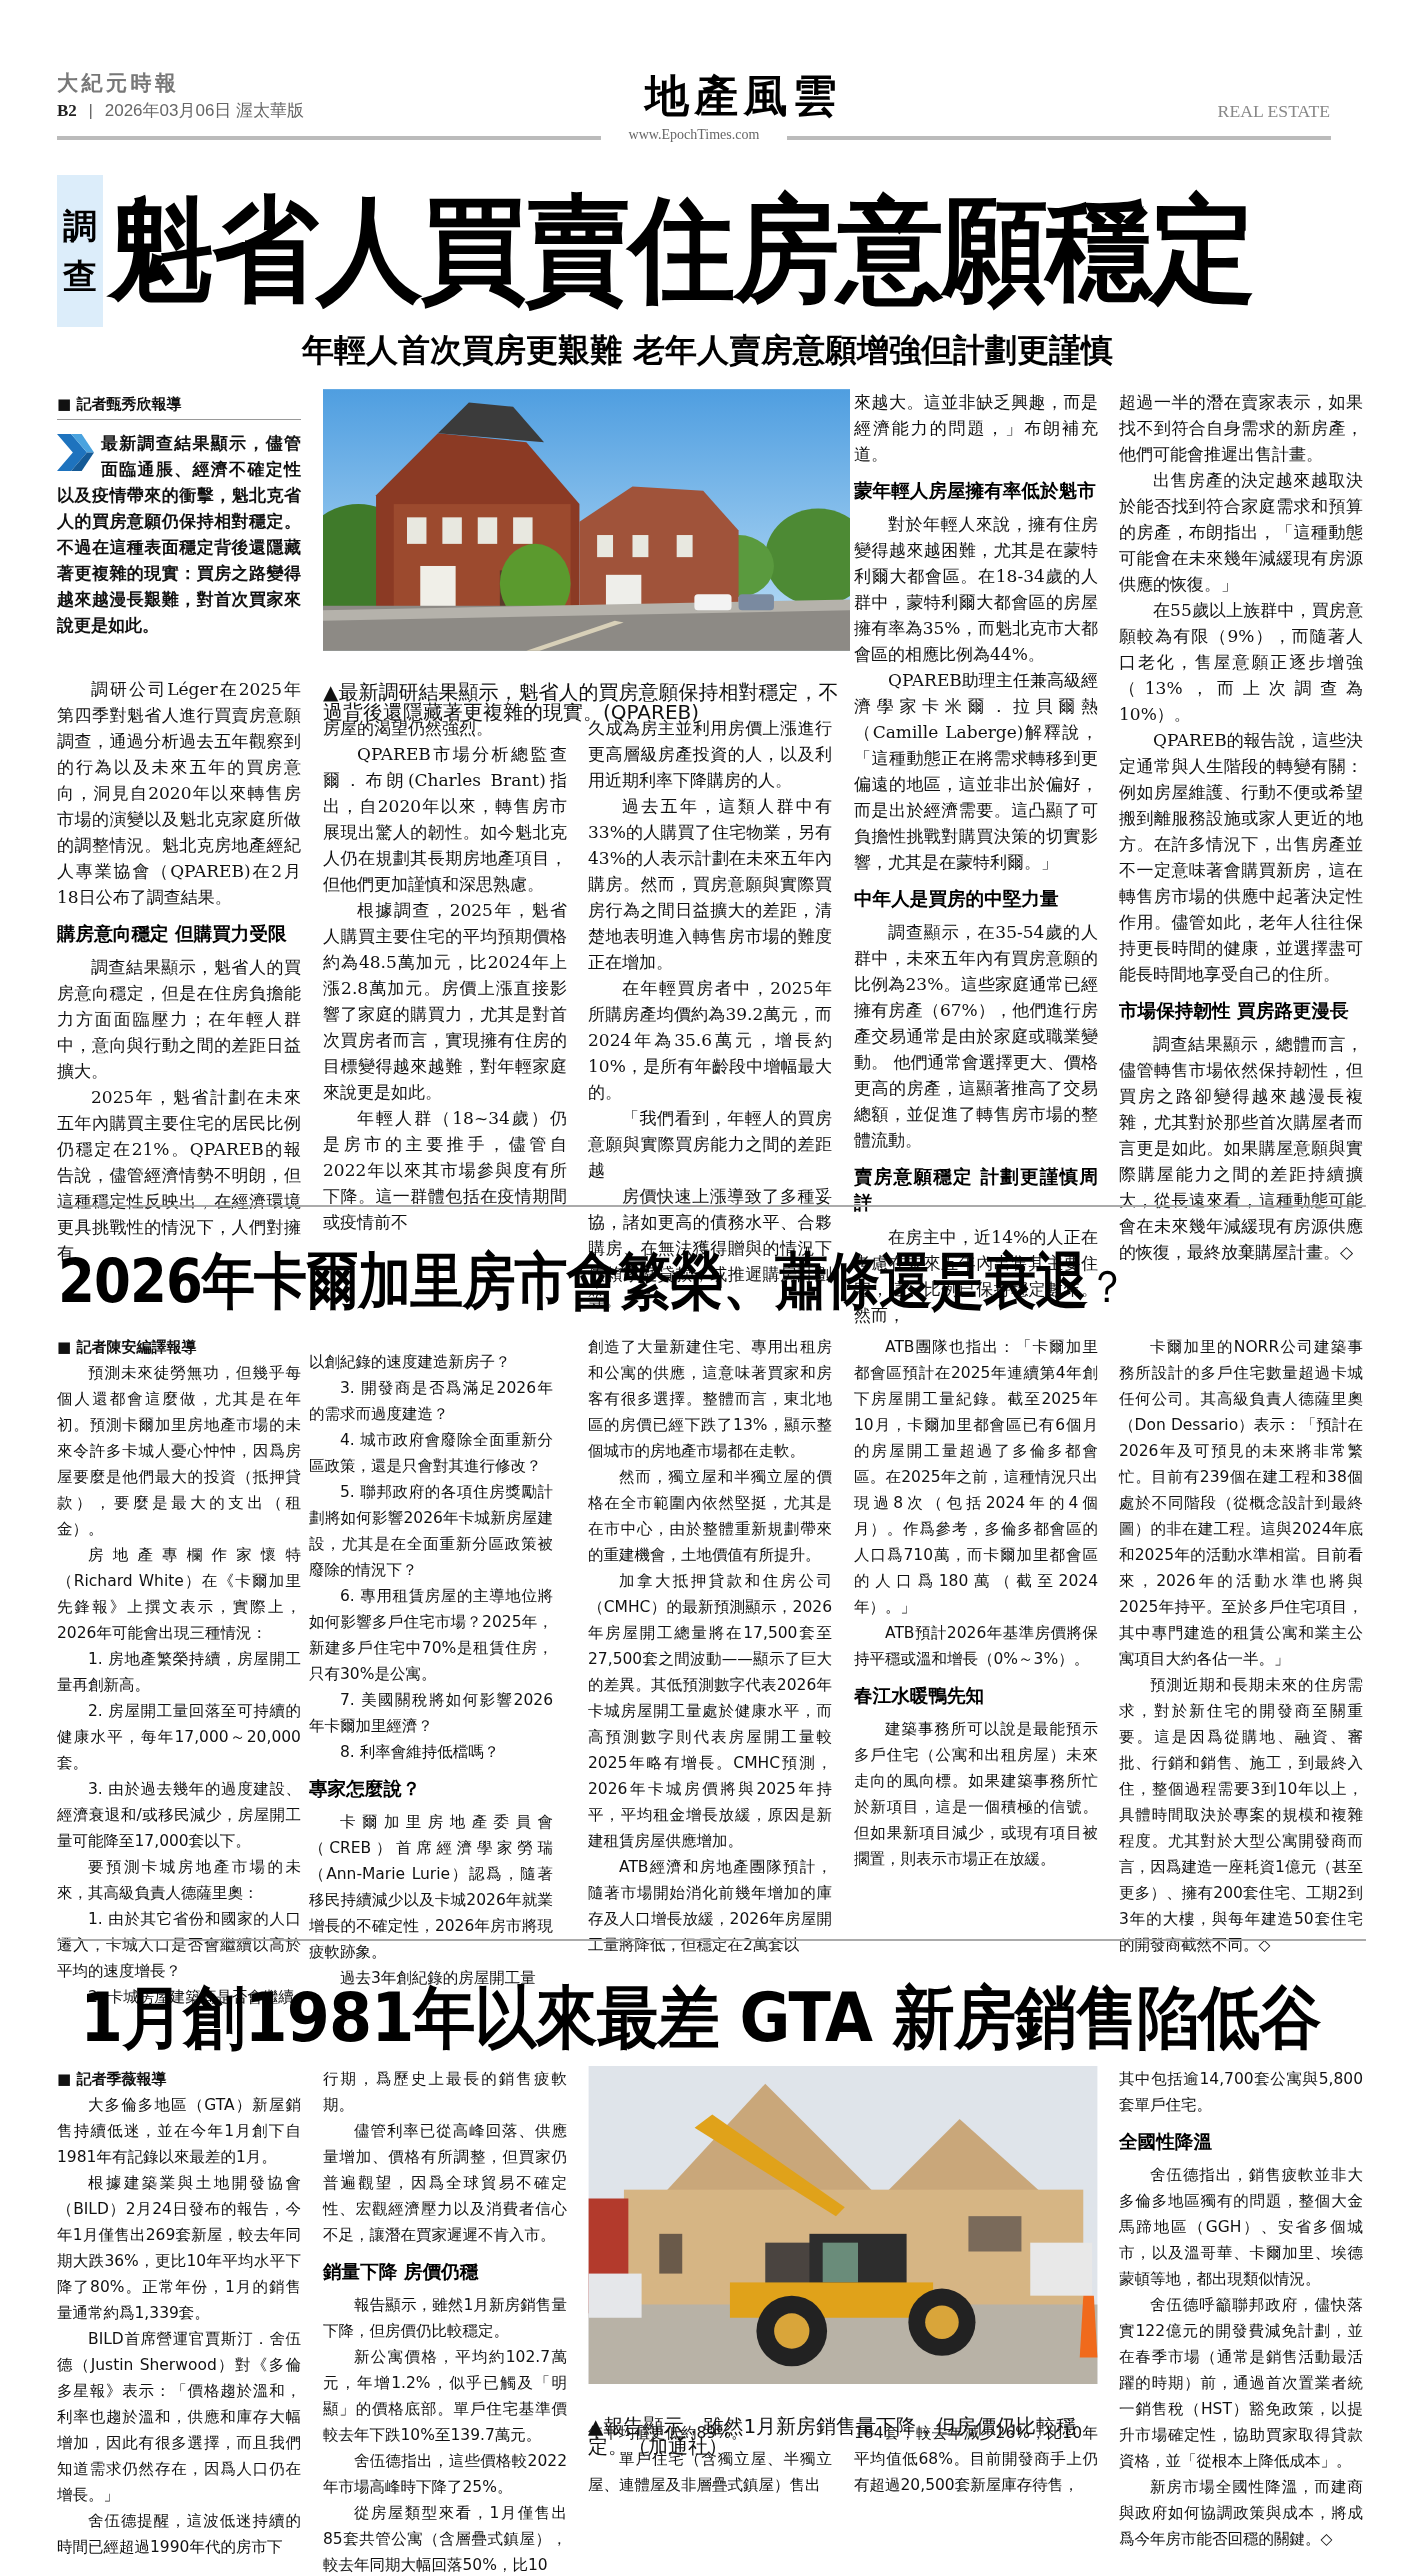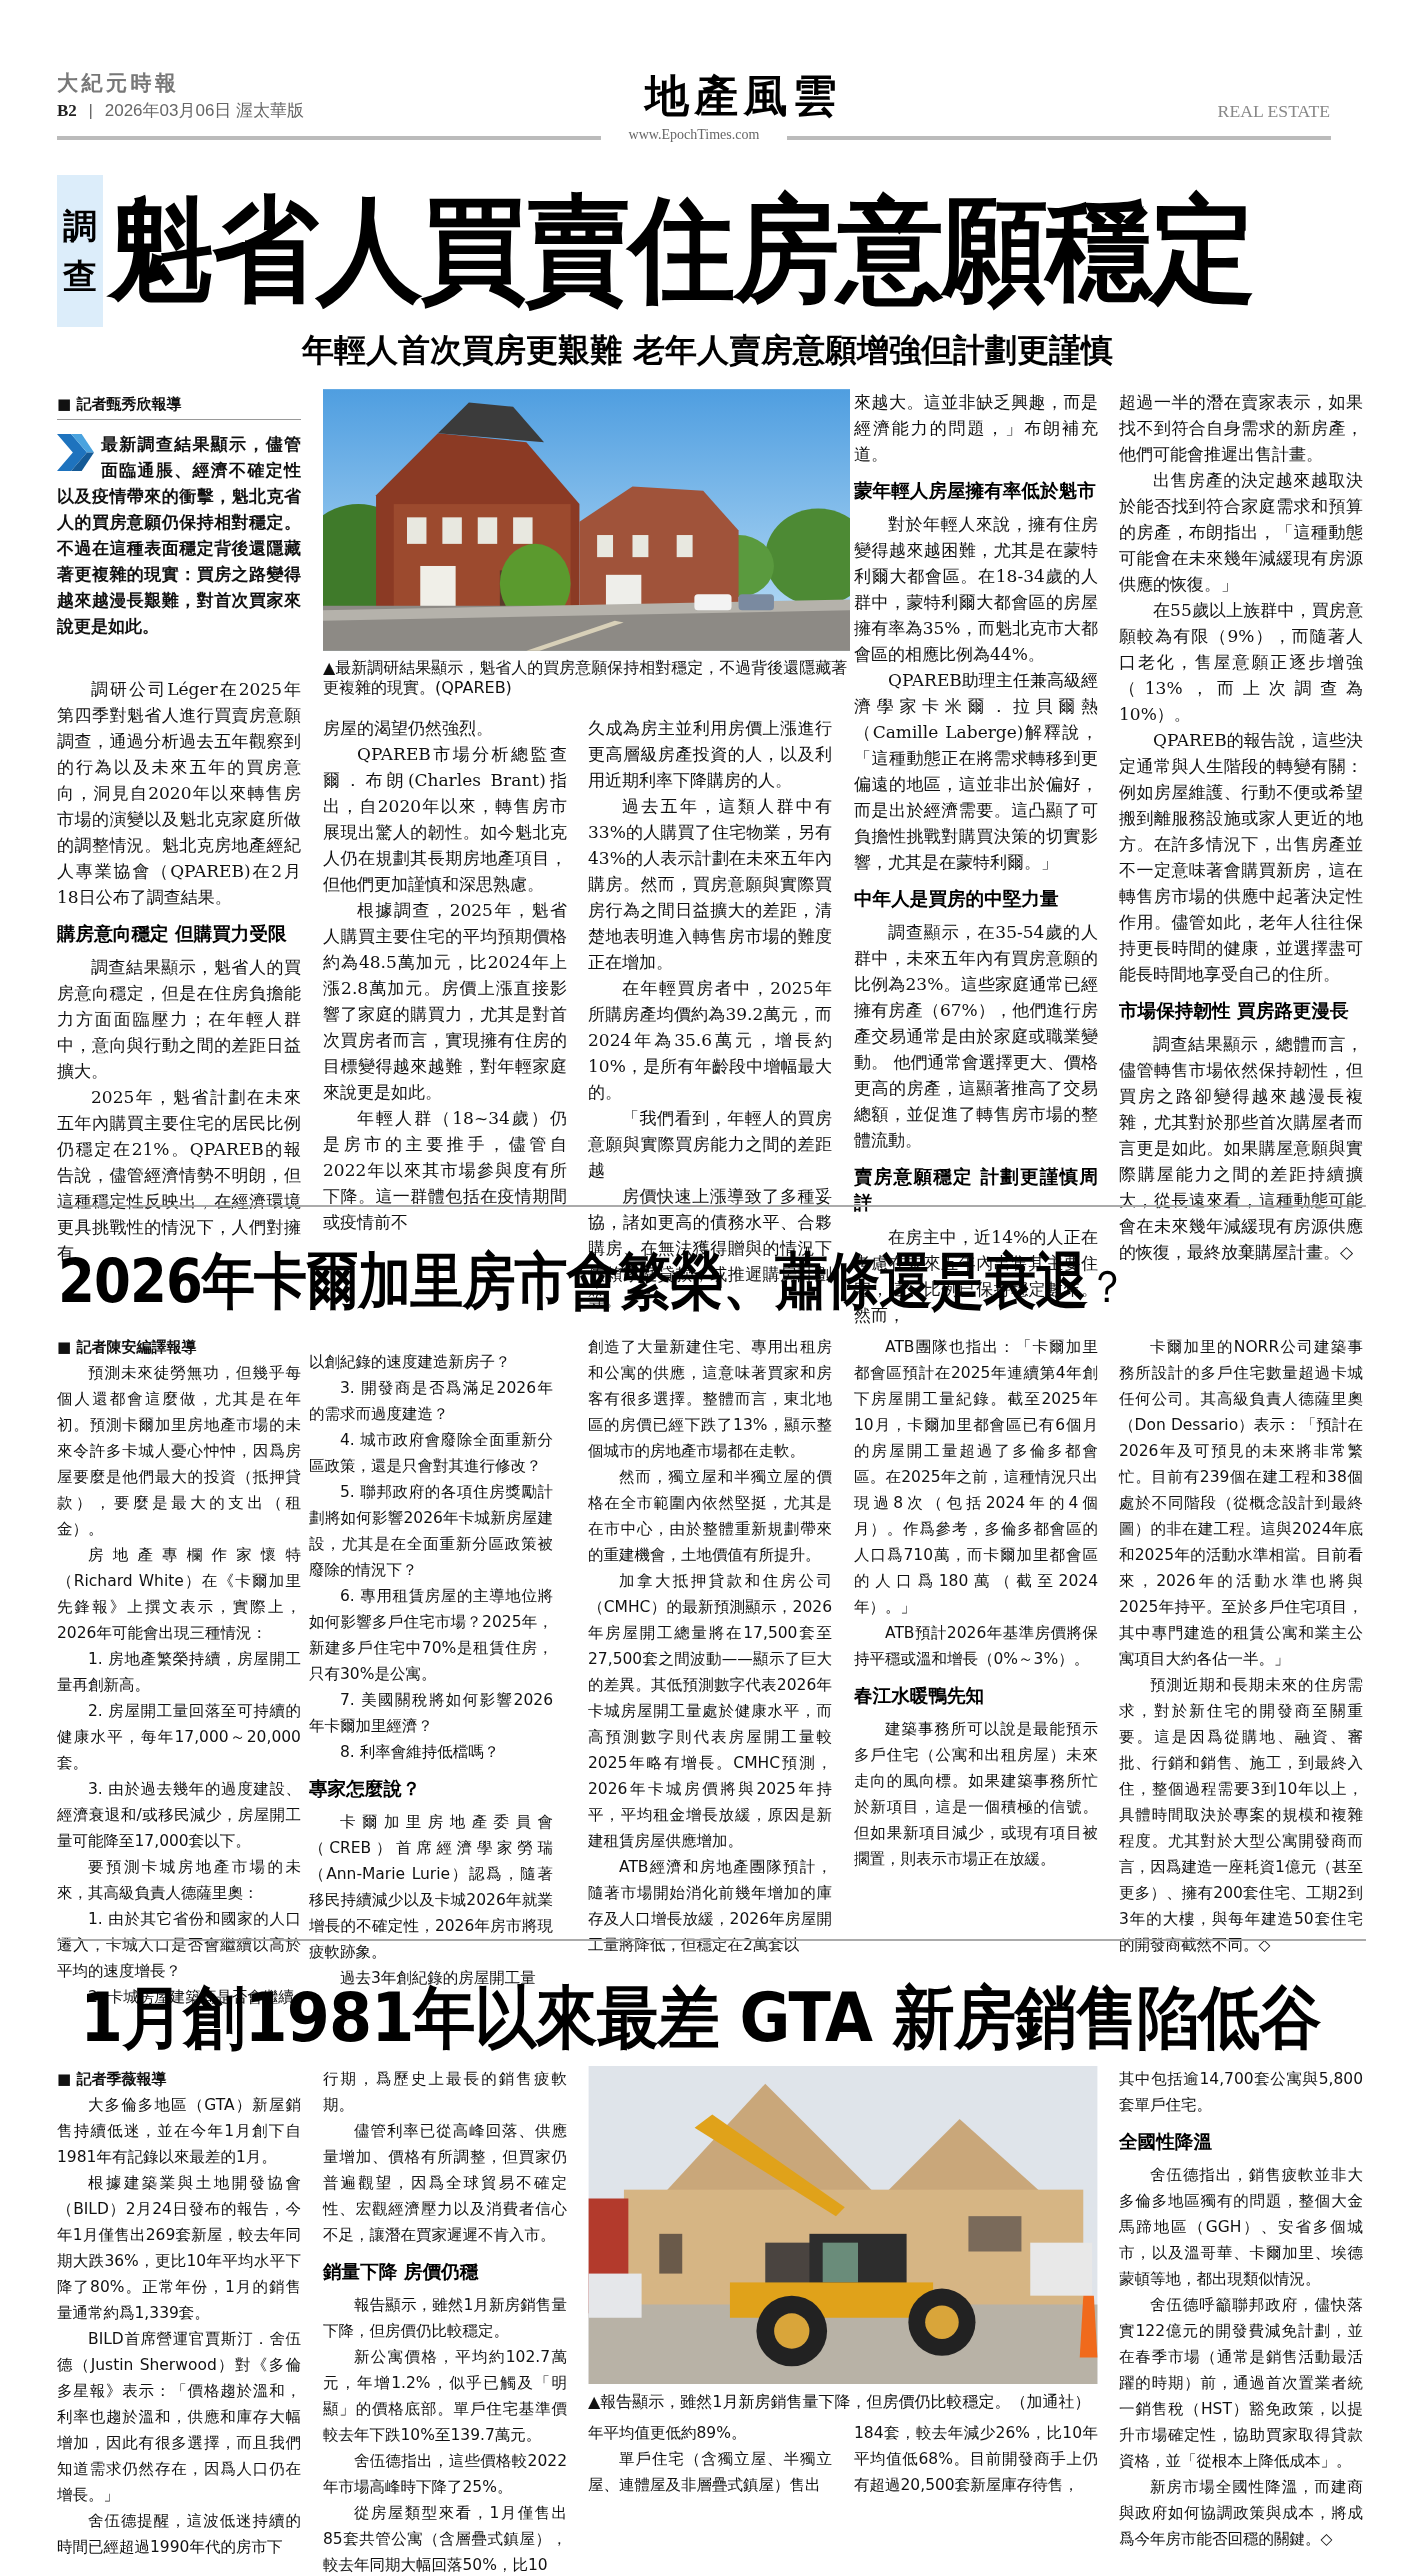--- a/index.html
+++ b/index.html
@@ -25,34 +25,34 @@
   .tag-box span { font-family: "DejaVu Sans", sans-serif; font-weight: bold; font-size: 34px; color: #000; line-height: 50px; }
   .headline-1 { left: 108px; top: 173px; width: 1274px; font-family: "DejaVu Sans", sans-serif; font-weight: bold; font-size: 106px; line-height: 142px; letter-spacing: -1.8px; color: #000; white-space: nowrap; transform: scaleY(1.08); transform-origin: top left; }
   .subhead-1 { left: 0; width: 1415px; top: 329px; text-align: center; font-family: "DejaVu Sans", sans-serif; font-weight: bold; font-size: 32px; color: #000; }
 
   
   .byline { font-family: "DejaVu Sans", sans-serif; font-size: 15px; font-weight: bold; color: #111; }
   .byline::before { content: "■ "; }
   .byline-rule { border-bottom: 1.8px solid #999; padding-bottom: 5.3px; }
 
   
-  .lead { left: 57px; top: 432px; width: 244px; font-family: Liberation Sans, sans-serif; font-size: 17px; font-weight: bold; line-height: 26px; color: #111; text-align: justify; }
+  .lead { left: 57px; top: 432px; width: 244px; font-family: Liberation Mono, monospace; font-size: 17px; font-weight: bold; line-height: 26px; color: #111; text-align: justify; }
   .lead .chevron { float: left; width: 37px; height: 37px; margin: 1.8px 7px 0 0; }
 
   
   .col { position: absolute; font-size: 17px; line-height: 26px; text-align: justify; color: #111; }
   .col p { text-indent: 2em; }
   .col p.noindent { text-indent: 0; }
   .col h3 { font-family: "DejaVu Sans", sans-serif; font-size: 18.6px; font-weight: bold; line-height: 26.5px; margin: 10.6px 0 7px; color: #000; }
   .col h3:first-child { margin-top: 0; }
   .sans { font-family: "DejaVu Sans", sans-serif; font-size: 15.5px; line-height: 26px; }
 
   
   .photo { overflow: hidden; }
-  .caption { font-family: "DejaVu Sans", sans-serif; font-size: 16px; line-height: 19.5px; color: #111; }
+  .caption { font-family: "DejaVu Sans", sans-serif; font-size: 20px; line-height: 19.5px; color: #111; margin-top: 25px; }
   .caption::before { content: "▲"; }
 
   .hr { position: absolute; height: 1.8px; background: #aaa; }
 
   
   .headline-2, .headline-3 { font-family: "DejaVu Sans", sans-serif; font-weight: bold; color: #000; white-space: nowrap; transform-origin: top left; }
   .headline-2 { left: 58px; top: 1240px; font-size: 53px; line-height: 71px; letter-spacing: -0.9px; transform: scaleY(1.15); }
   .headline-3 { left: 80px; top: 1974px; font-size: 62px; line-height: 80px; letter-spacing: -0.9px; transform: scaleY(1.1); }
 </style>
 </head>

